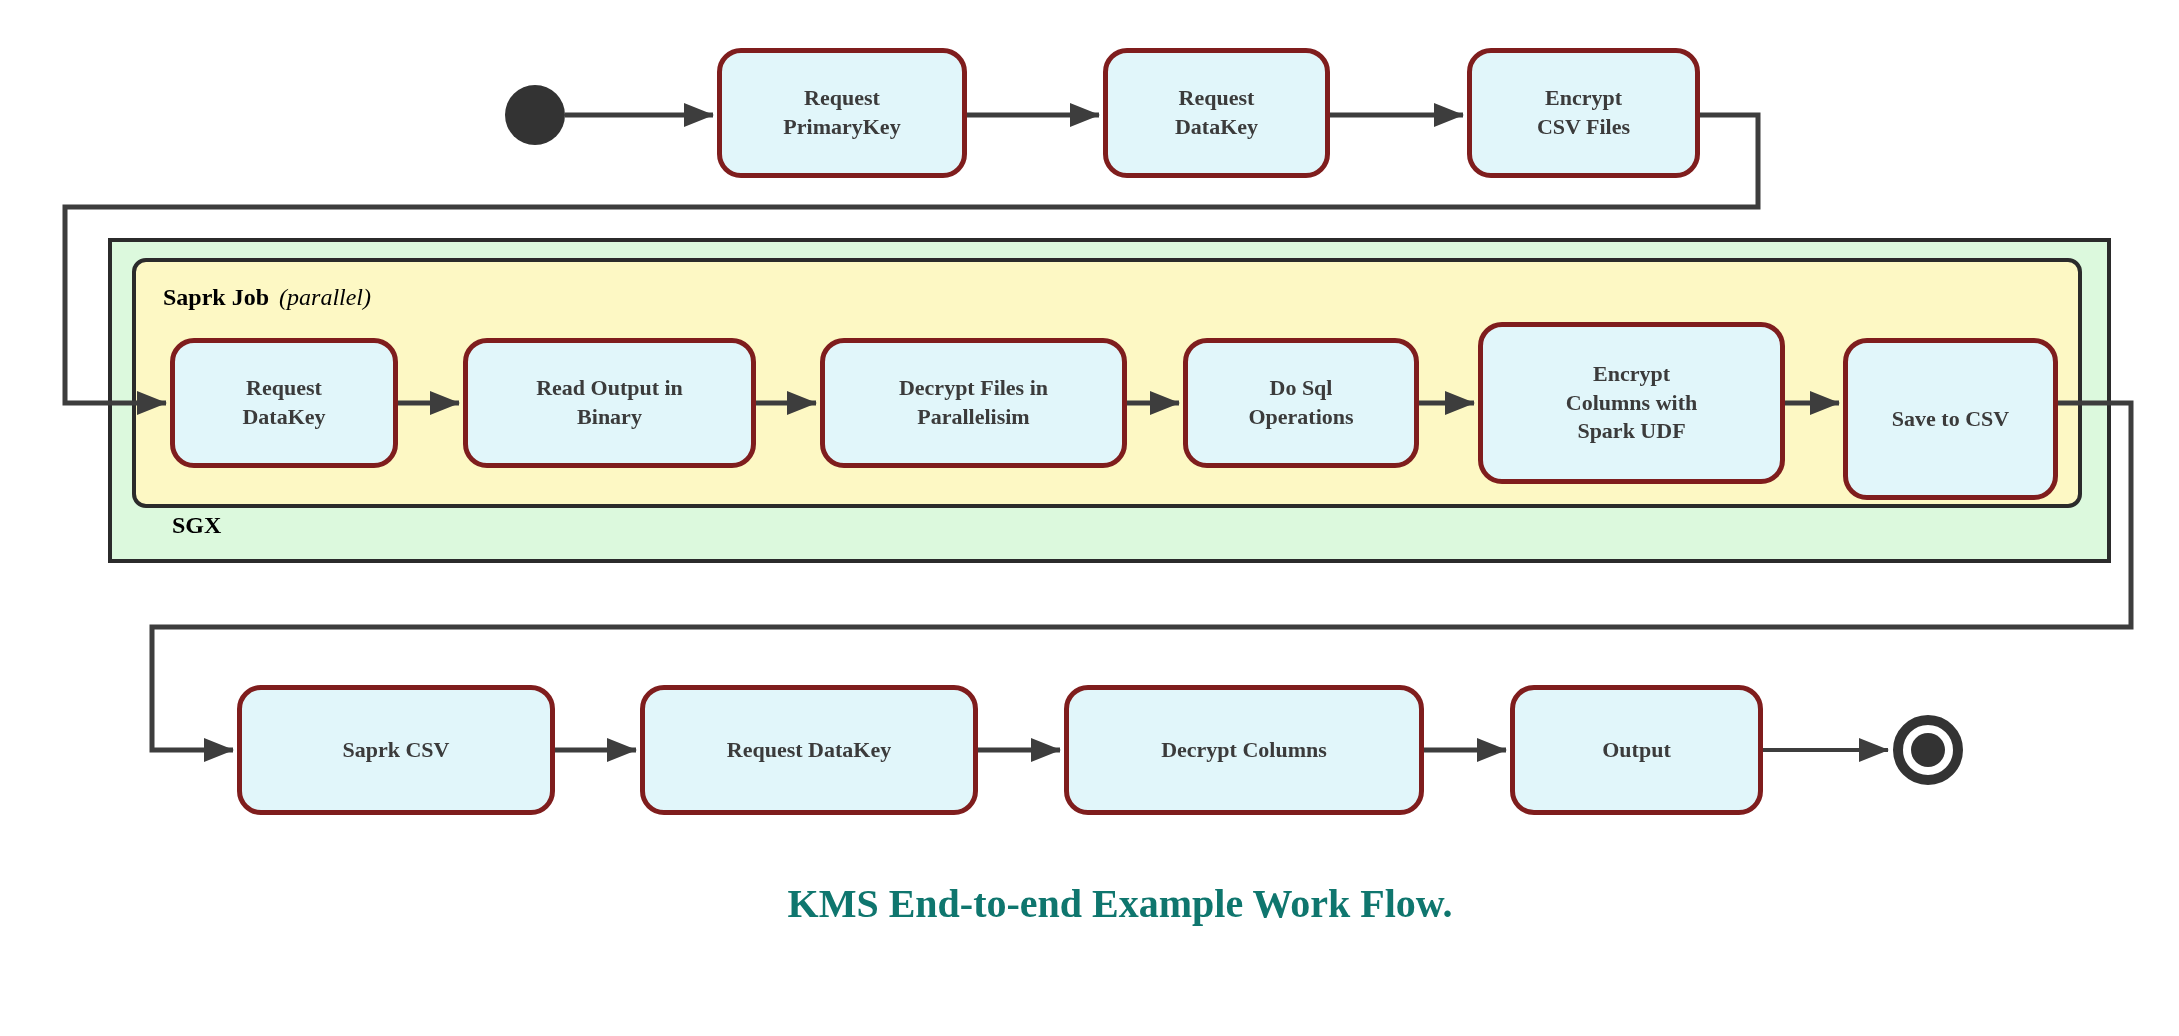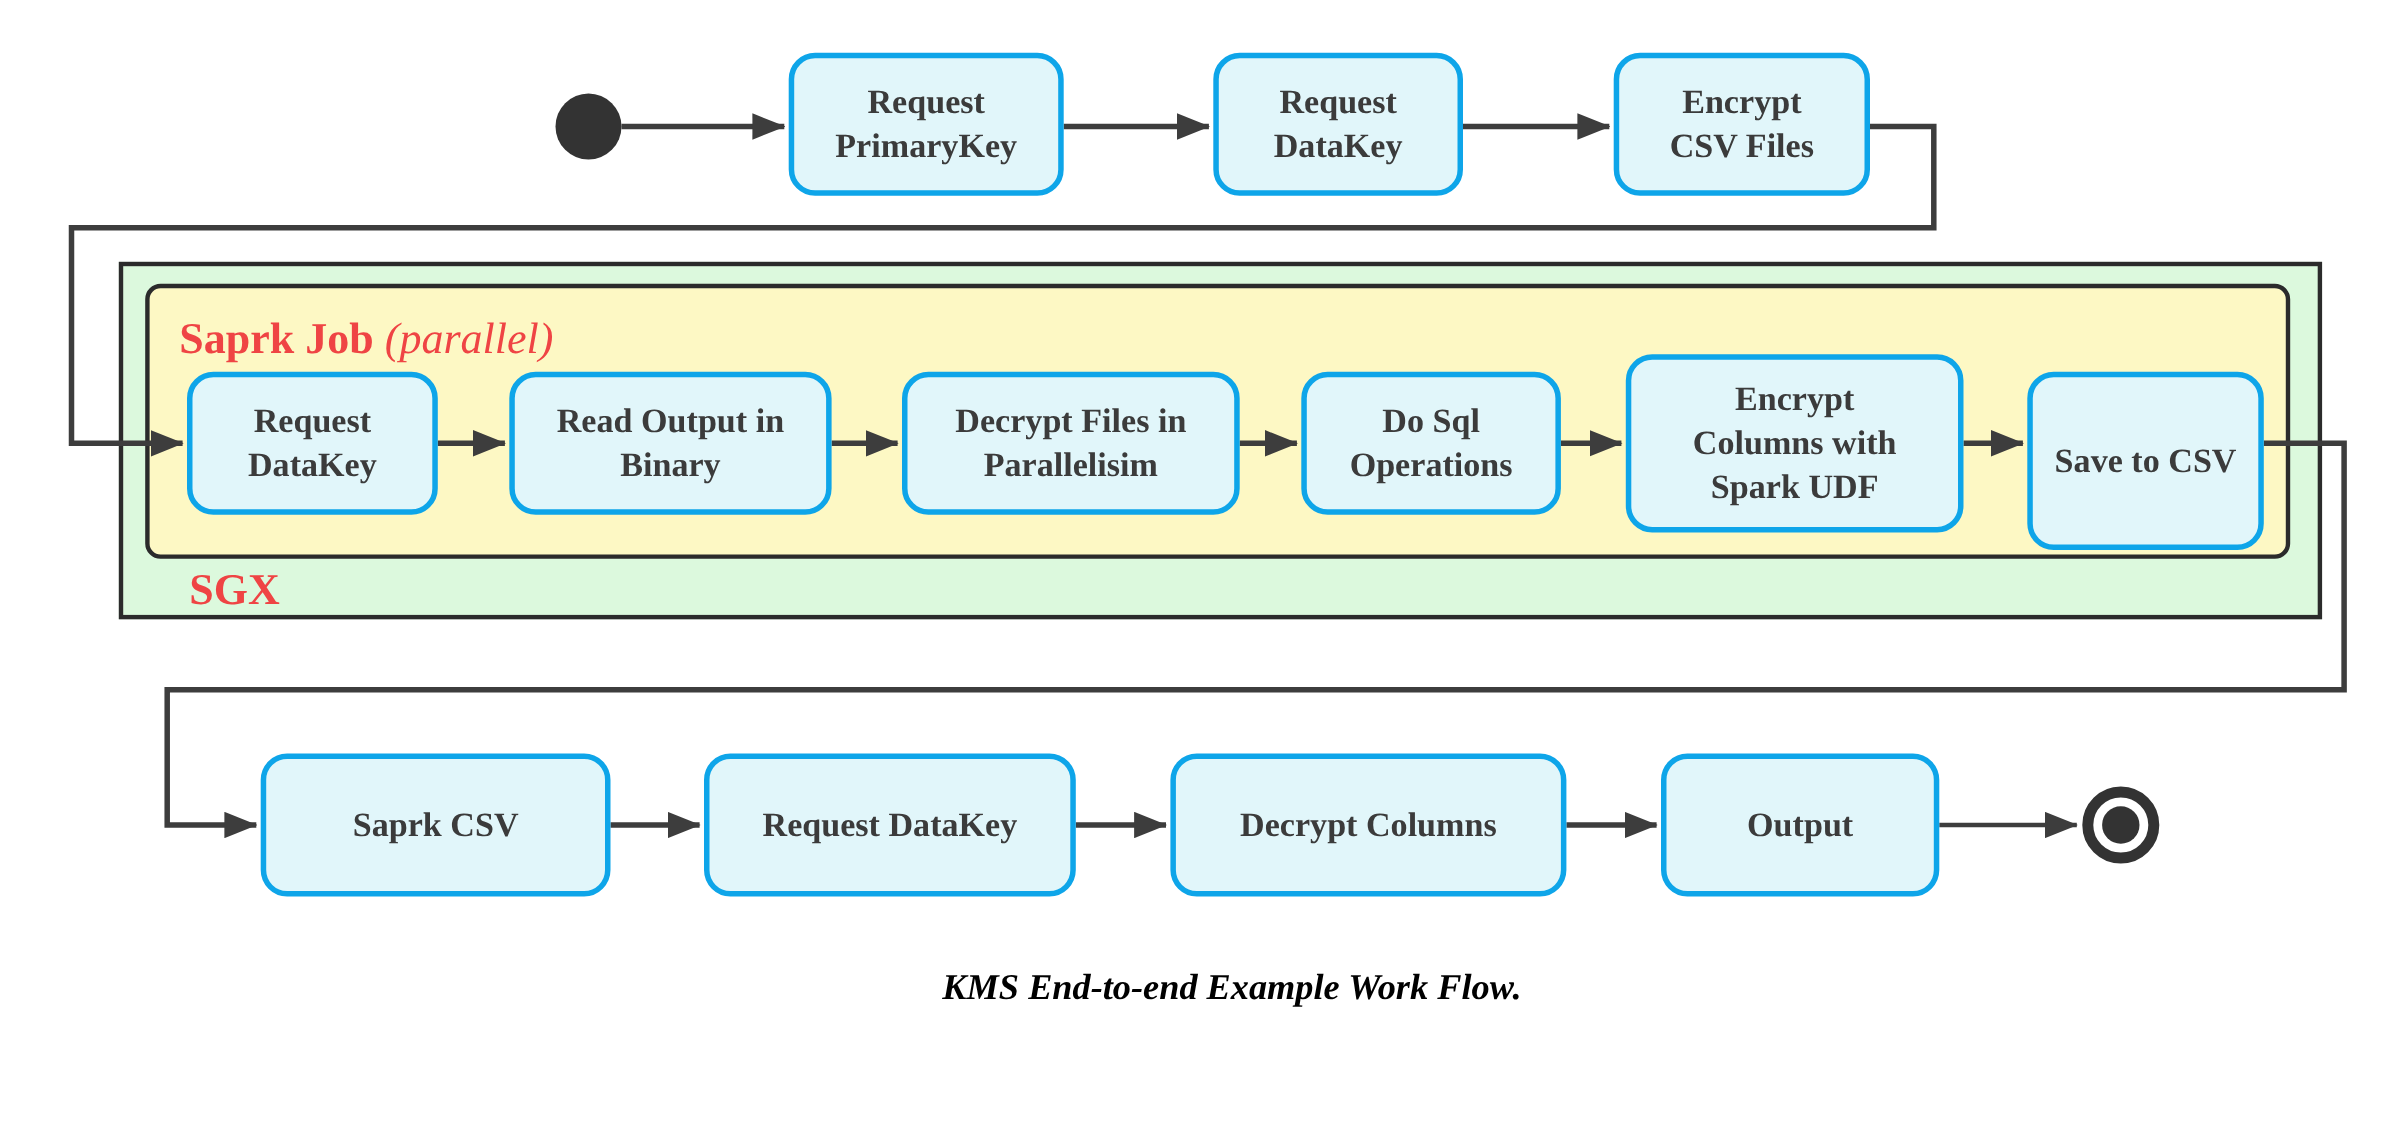--- a/index.html
+++ b/index.html
@@ -15,36 +15,36 @@
   .sgx-box{
     left:108px;top:238px;width:2003px;height:325px;
     background:#dcf9dd;border:4px solid #2b2b2b;
   }
   .spark-box{
     left:132px;top:258px;width:1950px;height:250px;
     background:#fdf8c4;border:4px solid #2b2b2b;border-radius:14px;
   }
   .container-label{
     position:absolute;z-index:2;
-    font-weight:bold;font-size:40px;color:#ef4444;
+    font-weight:bold;font-size:24px;color:#000000;
     white-space:nowrap;
   }
   .spark-label{left:163px;top:284px;}
   .spark-label .mode{font-weight:normal;font-style:italic;margin-left:10px;}
   .sgx-label{left:160px;top:512px;margin-left:12px;}
   .node{
     position:absolute;box-sizing:border-box;z-index:4;
-    background:#e1f6fa;border:5px solid #0ea5e9;border-radius:24px;
+    background:#e1f6fa;border:5px solid #7f1d1d;border-radius:24px;
     display:flex;align-items:center;justify-content:center;
     text-align:center;white-space:pre-line;
-    font-weight:bold;font-size:31px;line-height:1.3;color:#3b3b3b;
+    font-weight:bold;font-size:22px;line-height:1.3;color:#3b3b3b;
   }
   .caption{
     position:absolute;left:600px;top:880px;width:1040px;z-index:2;
-    text-align:center;font-weight:bold;font-size:33px;color:#000000;font-style:italic;
+    text-align:center;font-weight:bold;font-size:40px;color:#0f766e;
   }
 </style>
 </head>
 <body>
 
 <div class="canvas">
 
   <div class="container-box sgx-box"></div>
   <div class="container-box spark-box"></div>
 

